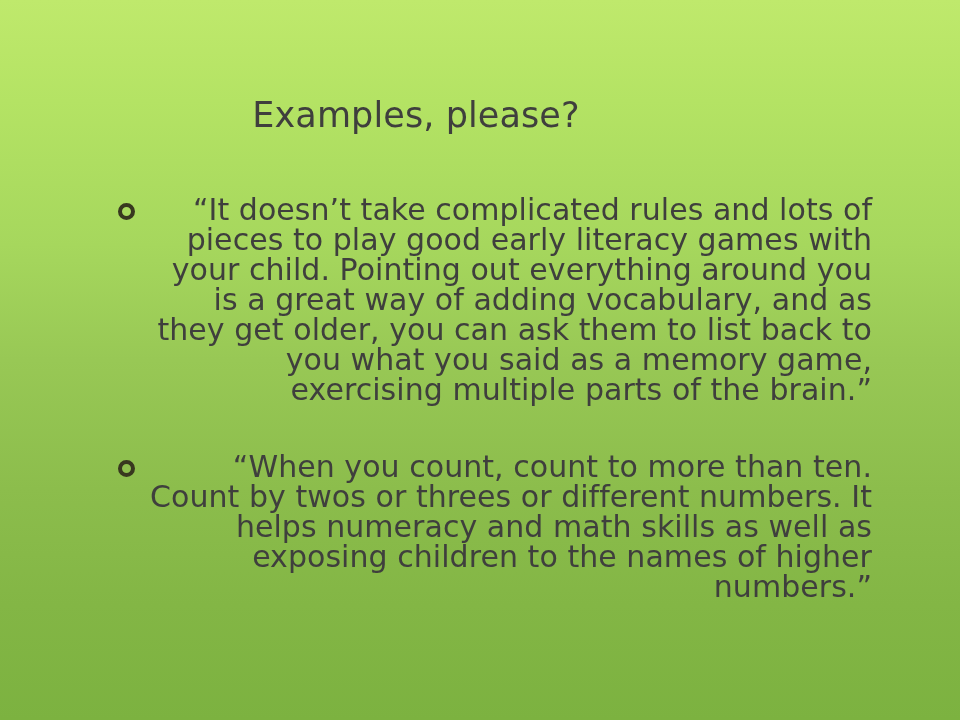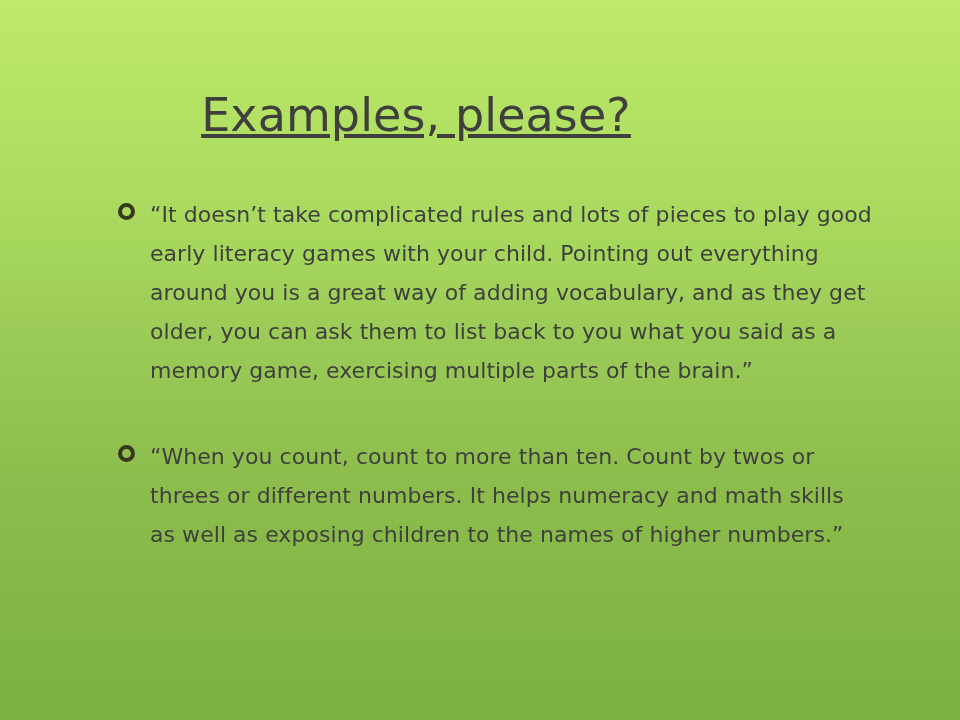--- a/index.html
+++ b/index.html
@@ -26,42 +26,42 @@
         #83b645 84%,
         #7cb240 100%);
     overflow: hidden;
   }
   .slide-title {
     position: absolute;
     left: 0;
     top: 90px;
     width: 832px;
     text-align: center;
-    font-size: 46px;
+    font-size: 35px;
     line-height: 50px;
     font-weight: 400;
     color: #3f3f3d;
     letter-spacing: 0.1px;
     white-space: nowrap;
-    text-decoration: underline;
   }
   .body-block {
     position: absolute;
     left: 112px;
     top: 195px;
     width: 760px;
   }
   .bullet-item {
     position: relative;
     display: block;
     padding-left: 38px;
-    font-size: 22px;
-    line-height: 39px;
+    font-size: 30px;
+    line-height: 30px;
     color: #3f3f3d;
     letter-spacing: 0.05px;
+    text-align: right;
   }
   .bullet-item + .bullet-item {
     margin-top: 47px;
   }
   .bullet-marker {
     position: absolute;
     left: 6px;
     top: 8px;
     width: 9px;
     height: 9px;

